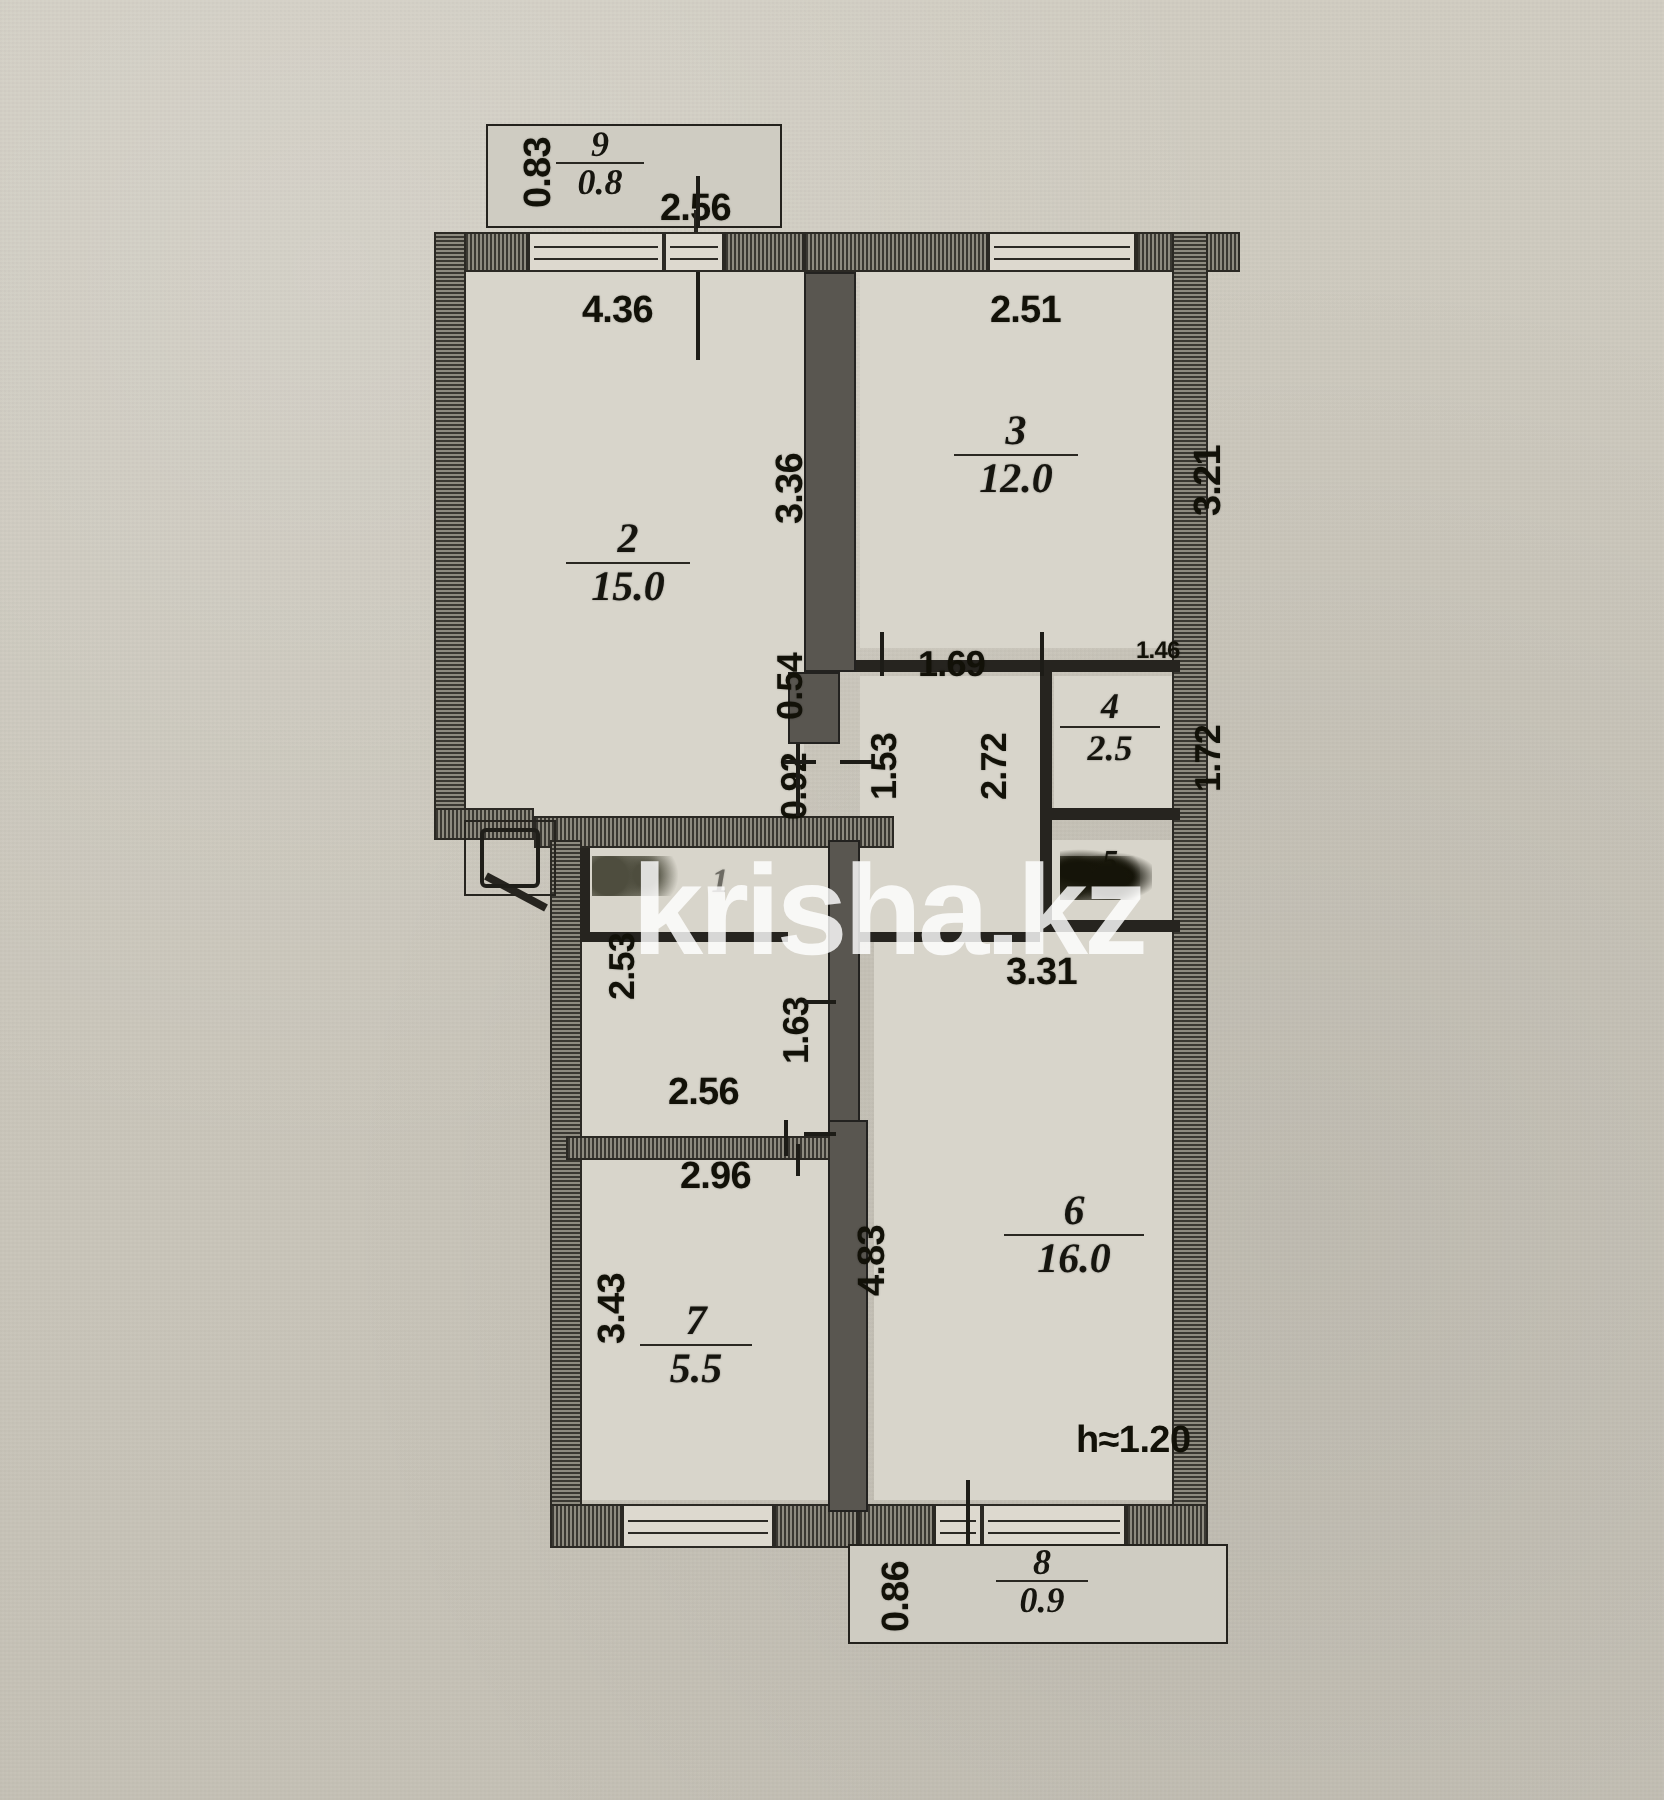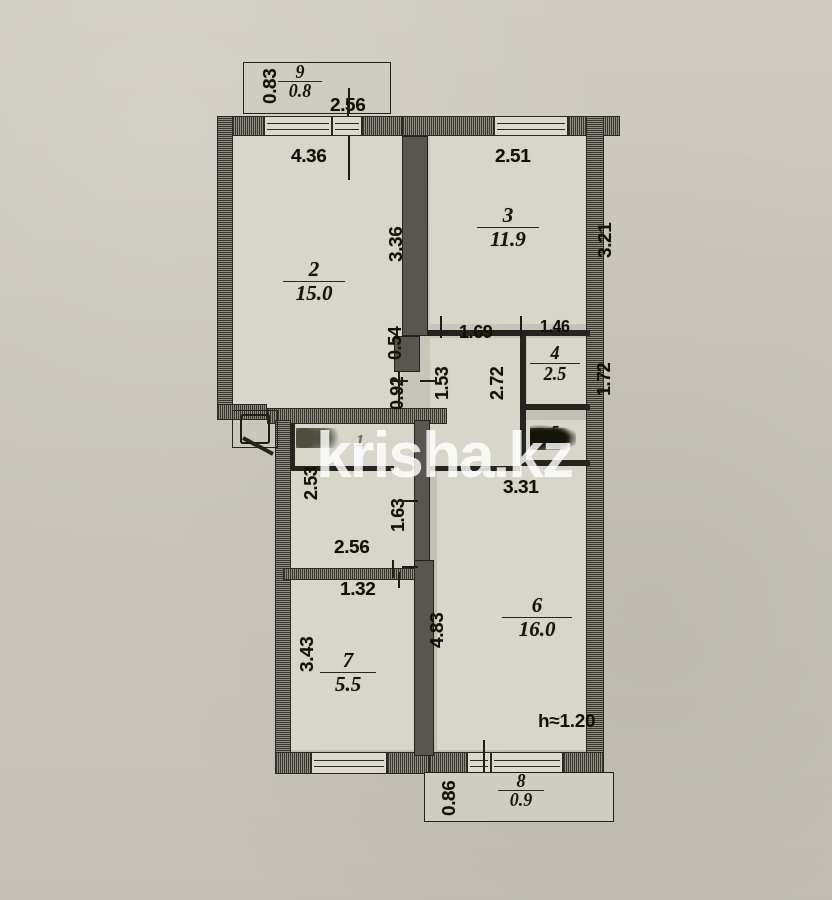--- a/index.html
+++ b/index.html
@@ -204,21 +204,21 @@
   <div class="thin" style="left:243px;top:436px;width:34px;height:4px;transform:rotate(28deg);transform-origin:left center;"></div>
   <div class="smudge" style="left:240px;top:414px;width:26px;height:26px;border:2px solid #1f1e19;border-radius:3px;"></div>
 
   <div class="lbl" style="left:283px;top:259px;width:62px;">
     <span class="num">2</span>
     <span class="area">15.0</span>
   </div>
 
   <div class="lbl" style="left:477px;top:205px;width:62px;">
     <span class="num">3</span>
-    <span class="area">11.9</span>
+    <span class="area">12.0</span>
   </div>
 
   <div class="lbl" style="left:530px;top:344px;width:50px;font-size:17px;">
     <span class="num" style="font-size:18px;">4</span>
     <span class="area" style="font-size:18px;">2.5</span>
   </div>
 
   <div class="lbl" style="left:530px;top:424px;width:50px;">
     <span class="num" style="font-size:16px;">5</span>
     <span class="area" style="font-size:16px;border:0;"></span>
@@ -247,30 +247,30 @@
   <div class="dim" style="left:495px;top:145px;">2.51</div>
 
   <div class="dim vert" style="left:385px;top:262px;">3.36</div>
   <div class="dim vert" style="left:594px;top:258px;">3.21</div>
 
   <div class="dim vert" style="left:385px;top:360px;font-size:18px;">0.54</div>
   <div class="dim vert" style="left:387px;top:410px;font-size:18px;">0.92</div>
   <div class="dim vert" style="left:432px;top:400px;font-size:18px;">1.53</div>
   <div class="dim" style="left:459px;top:322px;font-size:18px;">1.69</div>
 
-  <div class="dim" style="left:540px;top:318px;font-size:16px;">1.46</div>
+  <div class="dim" style="left:568px;top:318px;font-size:12px;">1.46</div>
   <div class="dim vert" style="left:594px;top:396px;font-size:18px;">1.72</div>
   <div class="dim vert" style="left:487px;top:400px;font-size:18px;">2.72</div>
   <div class="dim" style="left:503px;top:476px;">3.31</div>
 
   <div class="dim vert" style="left:301px;top:500px;font-size:18px;">2.53</div>
   <div class="dim vert" style="left:388px;top:532px;font-size:18px;">1.63</div>
 
   <div class="dim" style="left:334px;top:536px;">2.56</div>
-  <div class="dim" style="left:340px;top:578px;">1.32</div>
+  <div class="dim" style="left:340px;top:578px;">2.96</div>
 
   <div class="dim vert" style="left:296px;top:672px;">3.43</div>
   <div class="dim vert" style="left:426px;top:648px;">4.83</div>
 
   <div class="hnote" style="left:538px;top:710px;">h≈1.20</div>
 
   <div class="tick" style="left:348px;top:88px;width:2px;height:26px;"></div>
   <div class="tick" style="left:348px;top:136px;width:2px;height:44px;"></div>
   <div class="tick" style="left:440px;top:316px;width:2px;height:22px;"></div>
   <div class="tick" style="left:520px;top:316px;width:2px;height:22px;"></div>

